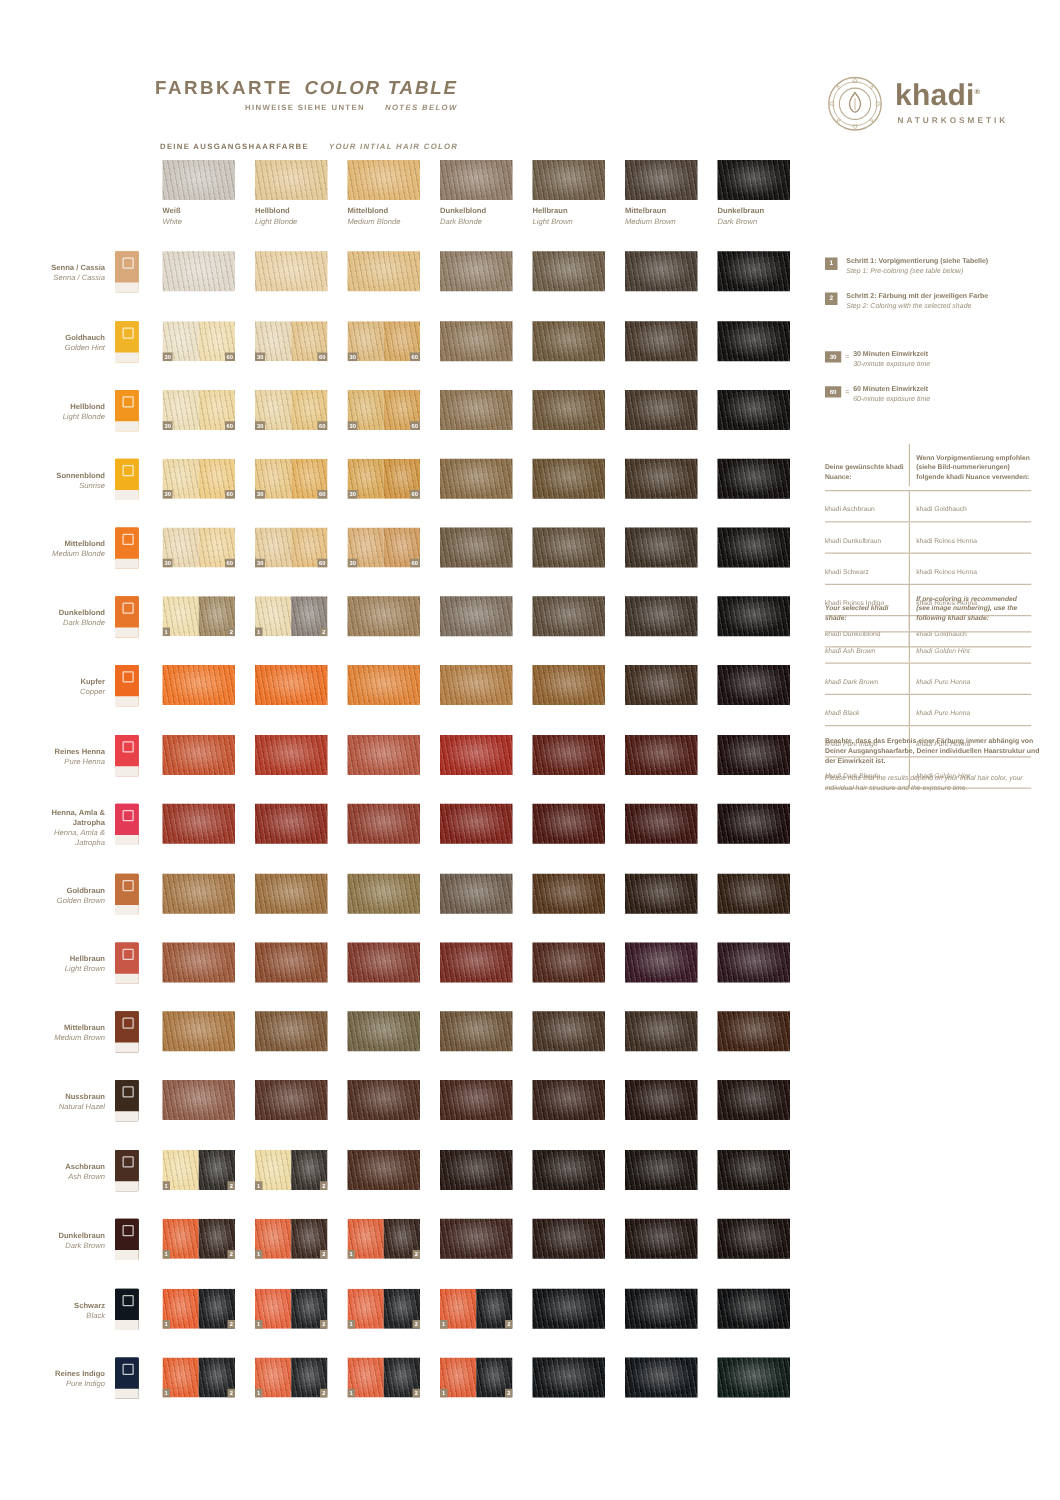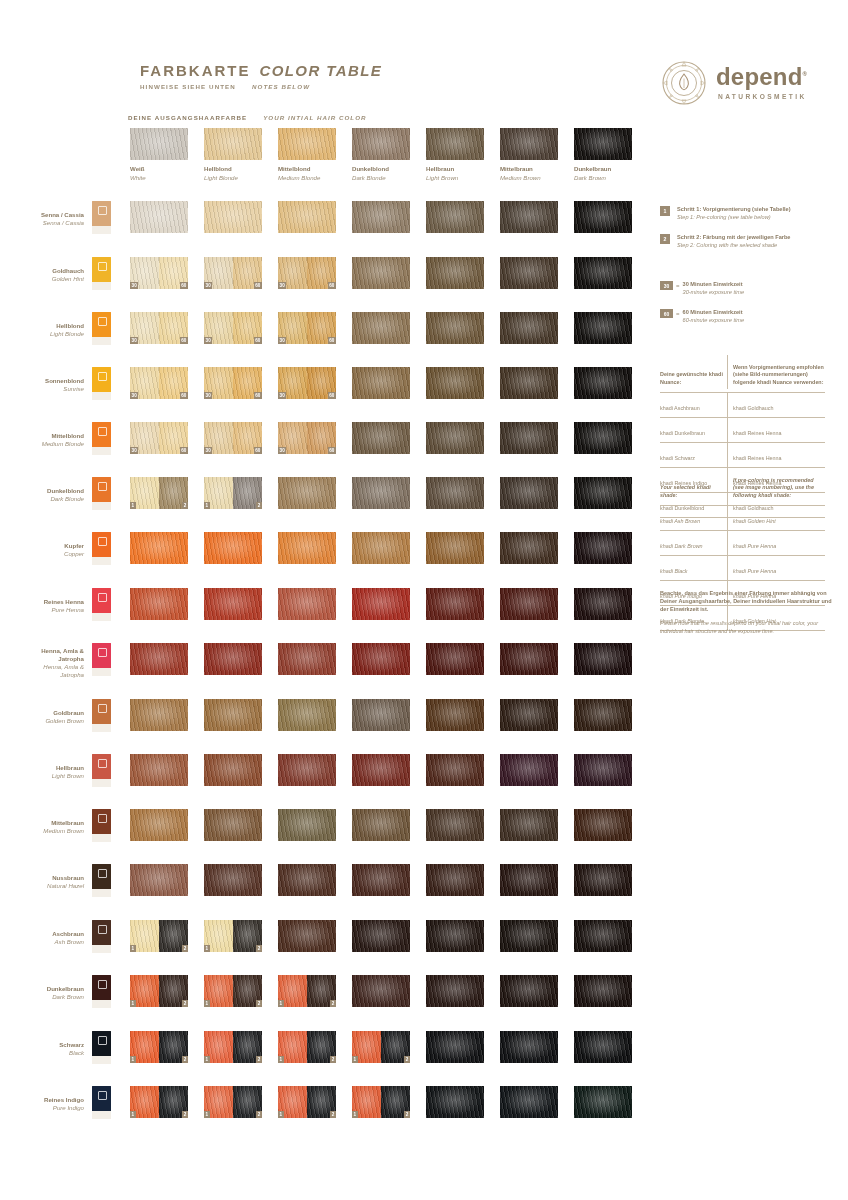--- a/index.html
+++ b/index.html
@@ -1,21 +1,21 @@
 <!DOCTYPE html>
 <html><head>
 <meta charset="utf-8">
 <style>
   html,body{margin:0;padding:0;background:#ffffff;}
   body{width:848px;height:1200px;position:relative;overflow:hidden;
        font-family:"Liberation Sans", sans-serif;color:#8b7b63;}
   .page{position:absolute;inset:0;background:#fff;}
 
   
-  .hdr{position:absolute;left:140px;top:62px;}
+  .hdr{position:absolute;left:124px;top:62px;text-align:right;}
   .hdr-title{font-size:15px;letter-spacing:2.0px;font-weight:bold;color:#8a7a62;white-space:nowrap;}
   .hdr-title .en{font-style:italic;letter-spacing:1.4px;margin-left:9px;}
   .hdr-sub{margin-top:4px;font-size:6.2px;letter-spacing:1.1px;font-weight:bold;color:#9d8f79;white-space:nowrap;}
   .hdr-sub .en{font-style:italic;margin-left:16px;}
 
   .initial-label{position:absolute;left:128px;top:114px;font-size:6.2px;letter-spacing:1.05px;
                  font-weight:bold;color:#8a7a62;white-space:nowrap;}
   .initial-label .en{font-style:italic;margin-left:16px;color:#9d8f79;}
 
   
@@ -108,21 +108,21 @@
           <path d="M9.2 9.2 L12.5 11 L11 12.5 Z"></path>
             <path d="M38.8 9.2 L35.5 11 L37 12.5 Z"></path>
           <path d="M9.2 38.8 L12.5 37 L11 35.5 Z"></path>
             <path d="M38.8 38.8 L35.5 37 L37 35.5 Z"></path>
         </g>
         <path d="M24 15 C28.5 20.5 29.5 24.5 27.5 27.8 C26.2 30 24.8 30.7 24 30.7 C23.2 30.7 21.8 30 20.5 27.8 C18.5 24.5 19.5 20.5 24 15 Z" fill="none" stroke="#a89275" stroke-width="1.1"></path>
         <path d="M24 19.5 L24 29" stroke="#bda98c" stroke-width="0.7"></path>
       </svg>
     </div>
     <div class="logo-word">
-      <span>depend</span><span class="reg">®</span>
+      <span>khadi</span><span class="reg">®</span>
     </div>
     <div class="logo-sub">NATURKOSMETIK</div>
   </div>
 
   <div id="colheads">
       <div class="colhead" style="left: 130px; top: 128px;">
         <div class="sw" style="background: repeating-linear-gradient(80deg, rgba(255, 255, 255, 0.16) 0px, rgba(255, 255, 255, 0.16) 1px, rgba(0, 0, 0, 0.1) 1px, rgba(0, 0, 0, 0.1) 2px, rgba(255, 255, 255, 0.05) 2px, rgba(255, 255, 255, 0.05) 4px), radial-gradient(at 50% 45%, rgba(255, 255, 255, 0.3), rgba(255, 255, 255, 0) 62%), rgb(201, 195, 186);"></div>
         <div class="de">Weiß</div>
         <div class="en">White</div>
       </div>

